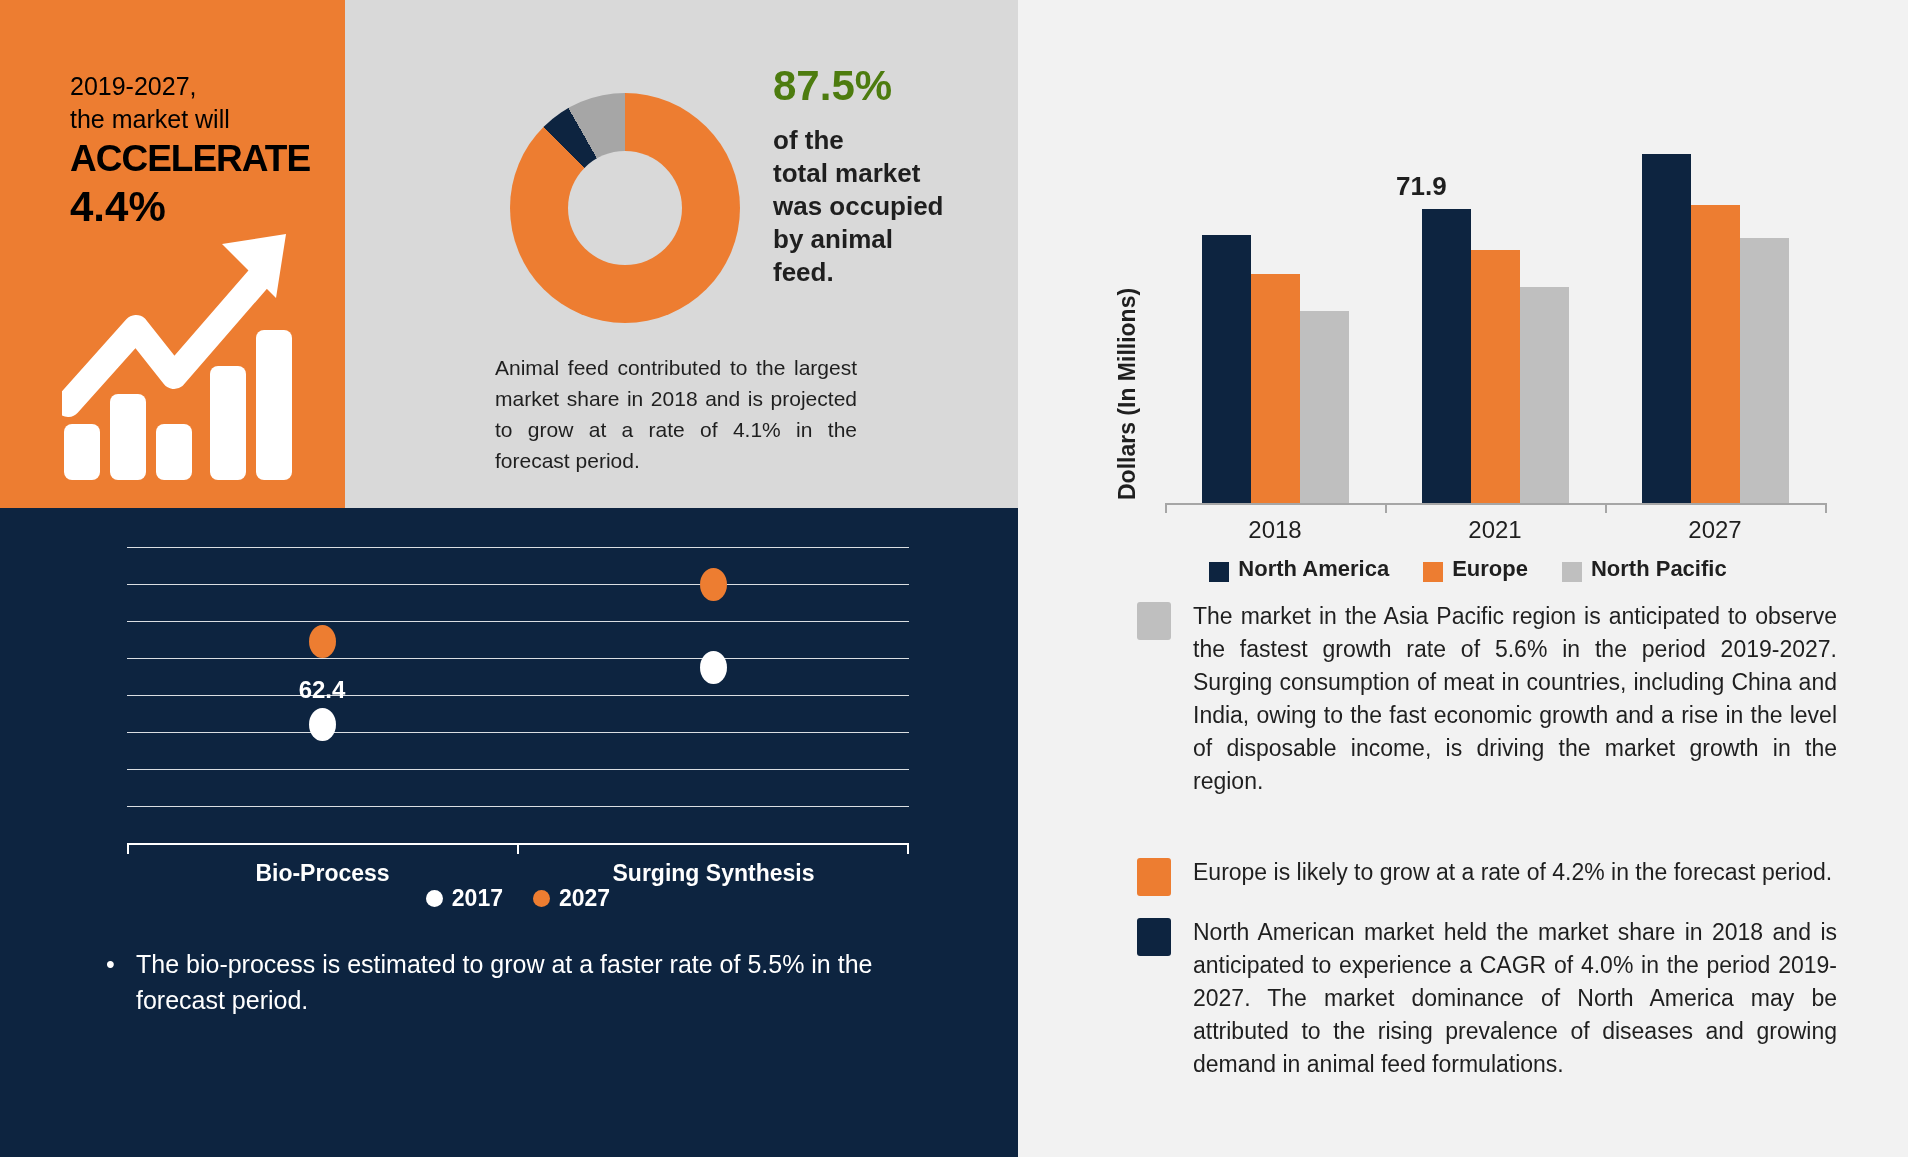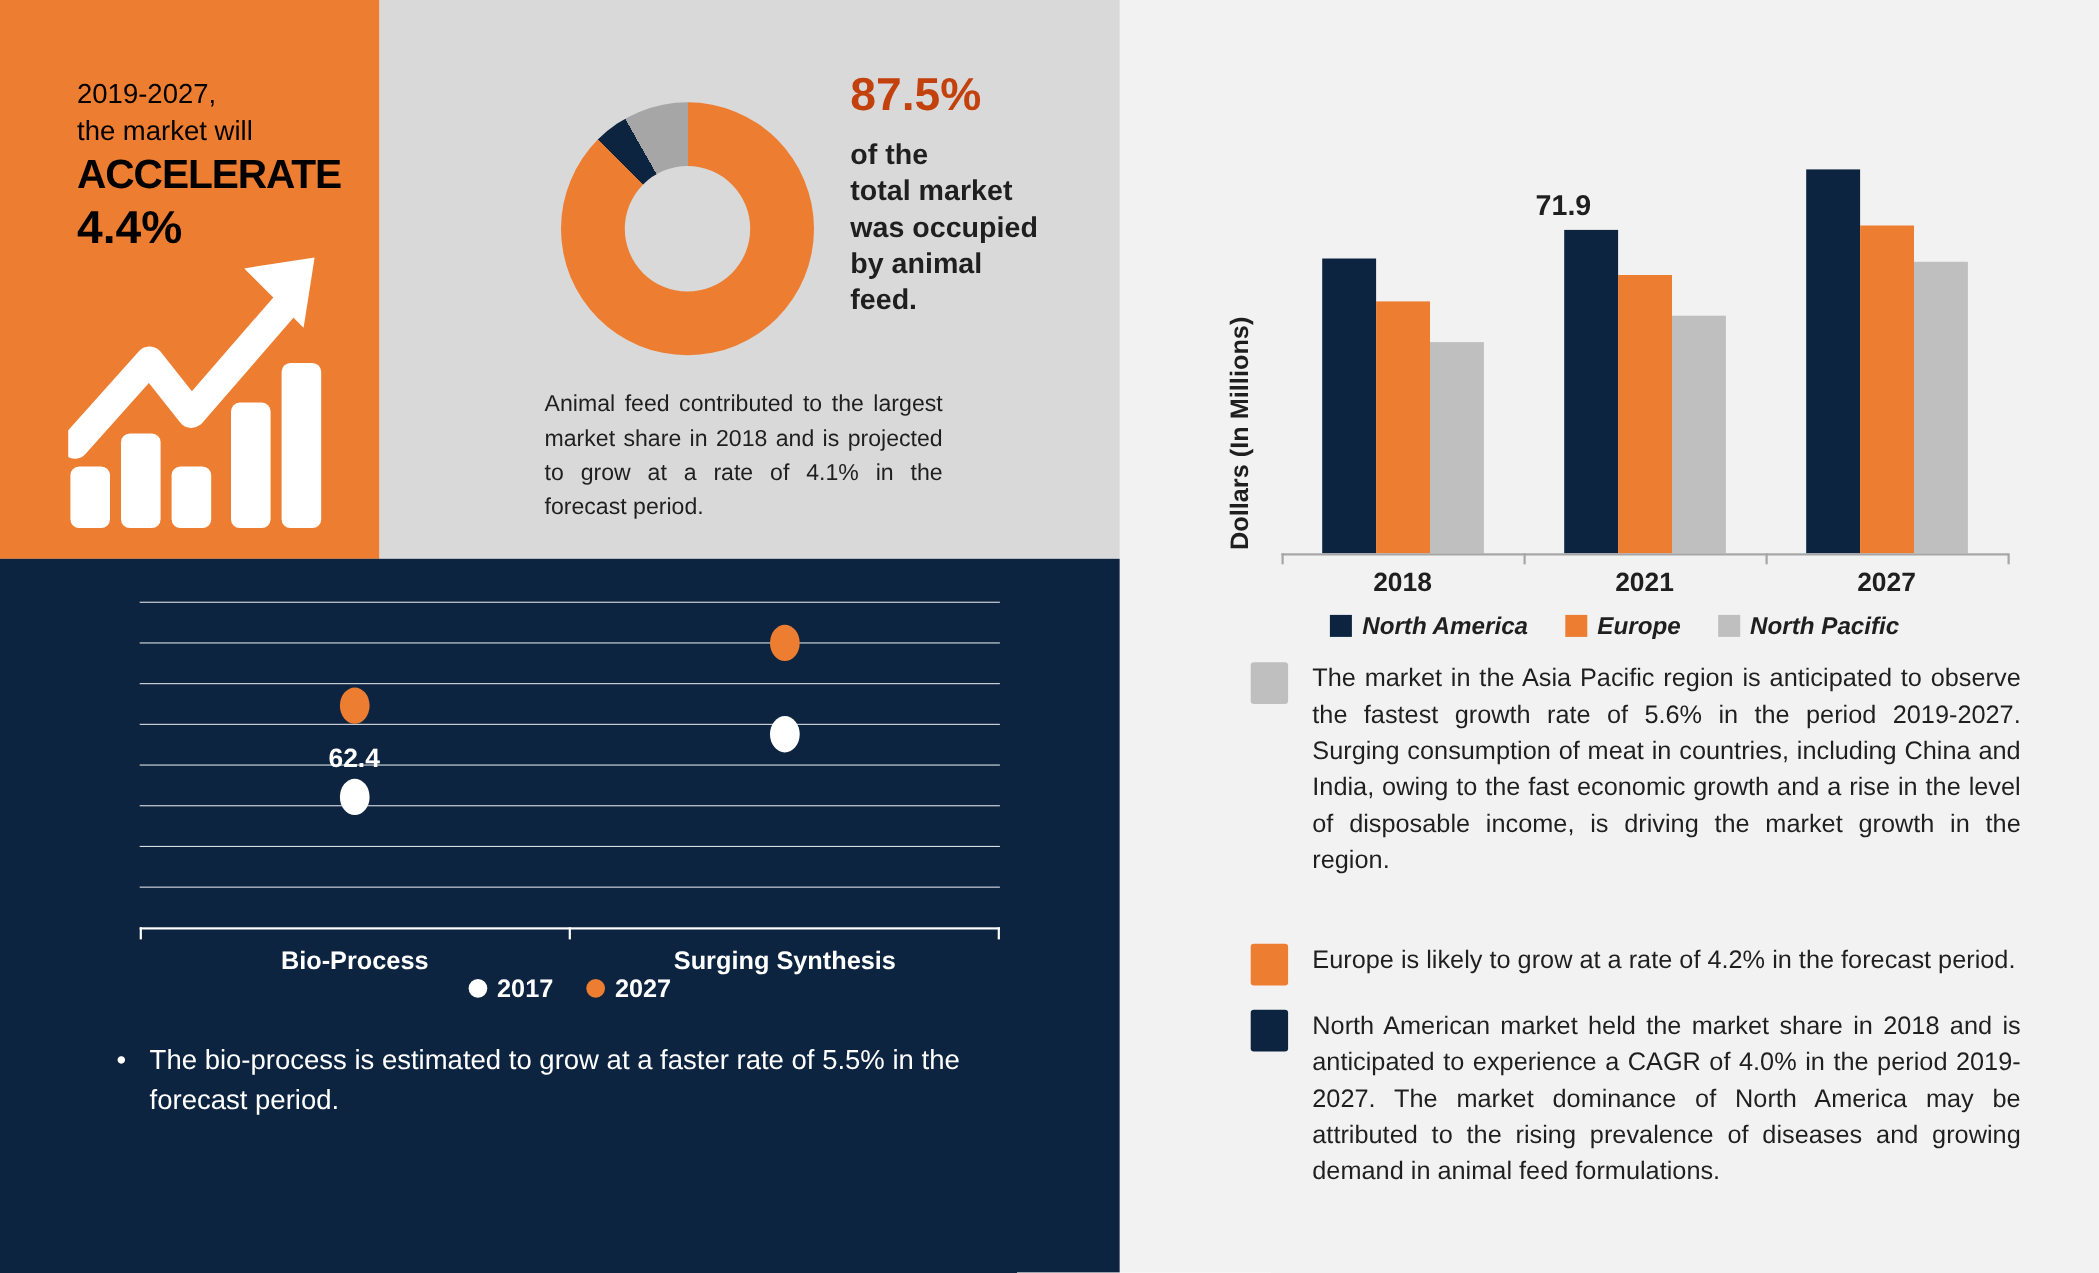--- a/index.html
+++ b/index.html
@@ -14,21 +14,21 @@
   .cagr-l3{font-size:37px;font-weight:bold;line-height:46px;letter-spacing:-1px;white-space:nowrap;}
   .cagr-l4{font-size:25px;line-height:34px;}
   .cagr-l5{font-size:42px;font-weight:bold;line-height:50px;}
   .growth-icon{position:absolute;left:62px;top:218px;}
 
   
   .gray-panel{left:345px;top:0;width:673px;height:508px;background:#d9d9d9;}
   .donut{position:absolute;left:165px;top:93px;width:230px;height:230px;border-radius:50%;}
   .donut-hole{position:absolute;left:58px;top:58px;width:114px;height:114px;border-radius:50%;background:#d9d9d9;}
   .stat{position:absolute;left:428px;top:62px;width:230px;}
-  .stat-value{font-size:42px;font-weight:bold;color:#c2410c;}
+  .stat-value{font-size:42px;font-weight:bold;color:#4d7c0f;}
   .stat-caption{margin-top:14px;font-size:26px;font-weight:bold;color:#1f1f1f;line-height:33px;white-space:pre-line;}
   .donut-para{position:absolute;left:150px;top:352px;width:362px;font-size:21px;line-height:31px;color:#1f1f1f;text-align:justify;margin:0;}
 
   
   .navy-panel{left:0;top:508px;width:1018px;height:649px;background:#0d2440;color:#fff;}
   .dotplot{position:absolute;left:127px;top:32px;width:782px;height:290px;}
   .gl{position:absolute;left:0;right:0;height:1px;background:rgba(255,255,255,0.85);}
   .dot{position:absolute;width:27px;height:33px;border-radius:50%;}
   .dot-label{position:absolute;width:90px;text-align:center;font-size:24px;font-weight:bold;color:#fff;}
   .dp-axis{position:absolute;left:0;top:303px;width:782px;height:2px;background:#fff;}
@@ -42,24 +42,24 @@
   .bullets li{position:relative;padding-left:36px;font-size:25px;line-height:36px;margin-bottom:13px;color:#fff;}
   .bullets li::before{content:"•";position:absolute;left:6px;top:0;font-size:25px;color:#fff;}
 
   
   .right-panel{left:1018px;top:0;width:890px;height:1157px;background:#f2f2f2;}
   .barchart{position:absolute;left:0;top:0;width:890px;height:560px;}
   .ylabel{position:absolute;left:96px;top:170px;height:330px;writing-mode:vertical-rl;transform:rotate(180deg);display:flex;align-items:center;font-size:23px;font-weight:bold;color:#1f1f1f;}
   .bar{position:absolute;width:49px;}
   .bar-axis{position:absolute;top:503px;left:147px;width:661px;height:2px;background:#a6a6a6;}
   .bar-tick{position:absolute;top:503px;width:2px;height:10px;background:#a6a6a6;}
-  .year{position:absolute;top:516px;width:220px;text-align:center;font-size:24px;font-weight:bold;color:#1f1f1f;}
+  .year{position:absolute;top:516px;width:220px;text-align:center;font-size:24px;font-weight:normal;color:#1f1f1f;}
   .bar-label{position:absolute;width:100px;text-align:left;font-size:26px;font-weight:bold;color:#1f1f1f;}
   .bar-legend{position:absolute;left:45px;top:556px;width:810px;display:flex;justify-content:center;gap:34px;align-items:center;}
-  .bar-legend .item{display:flex;align-items:center;gap:9px;font-style:italic;}
+  .bar-legend .item{display:flex;align-items:flex-end;gap:9px;}
   .bar-legend .mark{width:20px;height:20px;}
   .bar-legend .lbl{font-size:22px;font-weight:bold;color:#1f1f1f;}
   .note{position:absolute;left:119px;width:700px;display:flex;gap:22px;align-items:flex-start;}
   .note .square{flex:0 0 34px;width:34px;height:38px;border-radius:3px;margin-top:2px;}
   .note p{margin:0;font-size:23px;line-height:33px;color:#1f1f1f;text-align:justify;}
 
   
   .logo{position:absolute;right:26px;bottom:28px;display:flex;align-items:center;gap:9px;}
   .logo-text div:first-child{font-size:22px;font-weight:bold;color:#0d2440;line-height:22px;letter-spacing:0.5px;}
   .logo-text div:last-child{font-size:22px;font-weight:bold;color:#29abe2;line-height:22px;letter-spacing:0.5px;}

